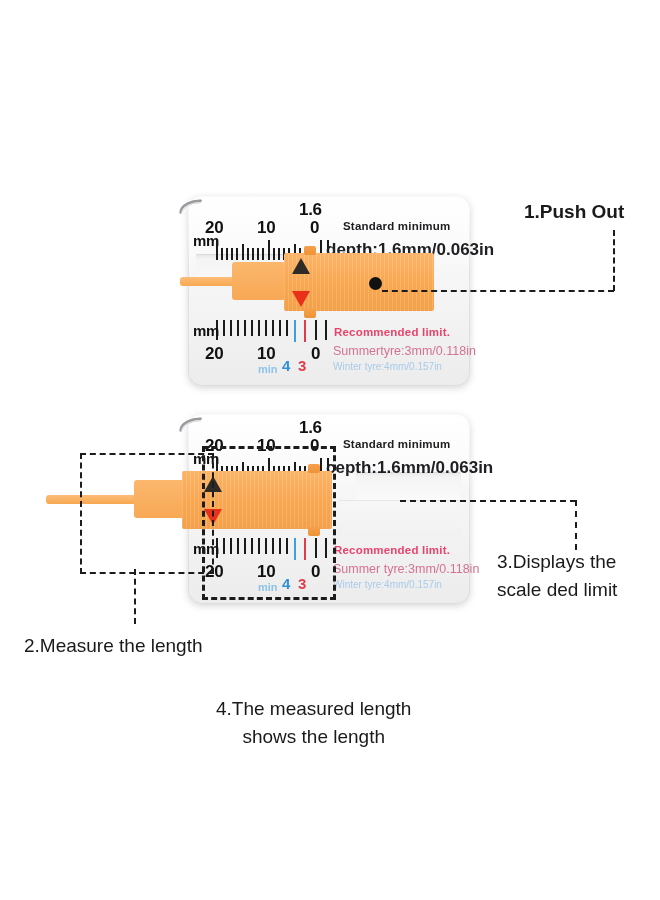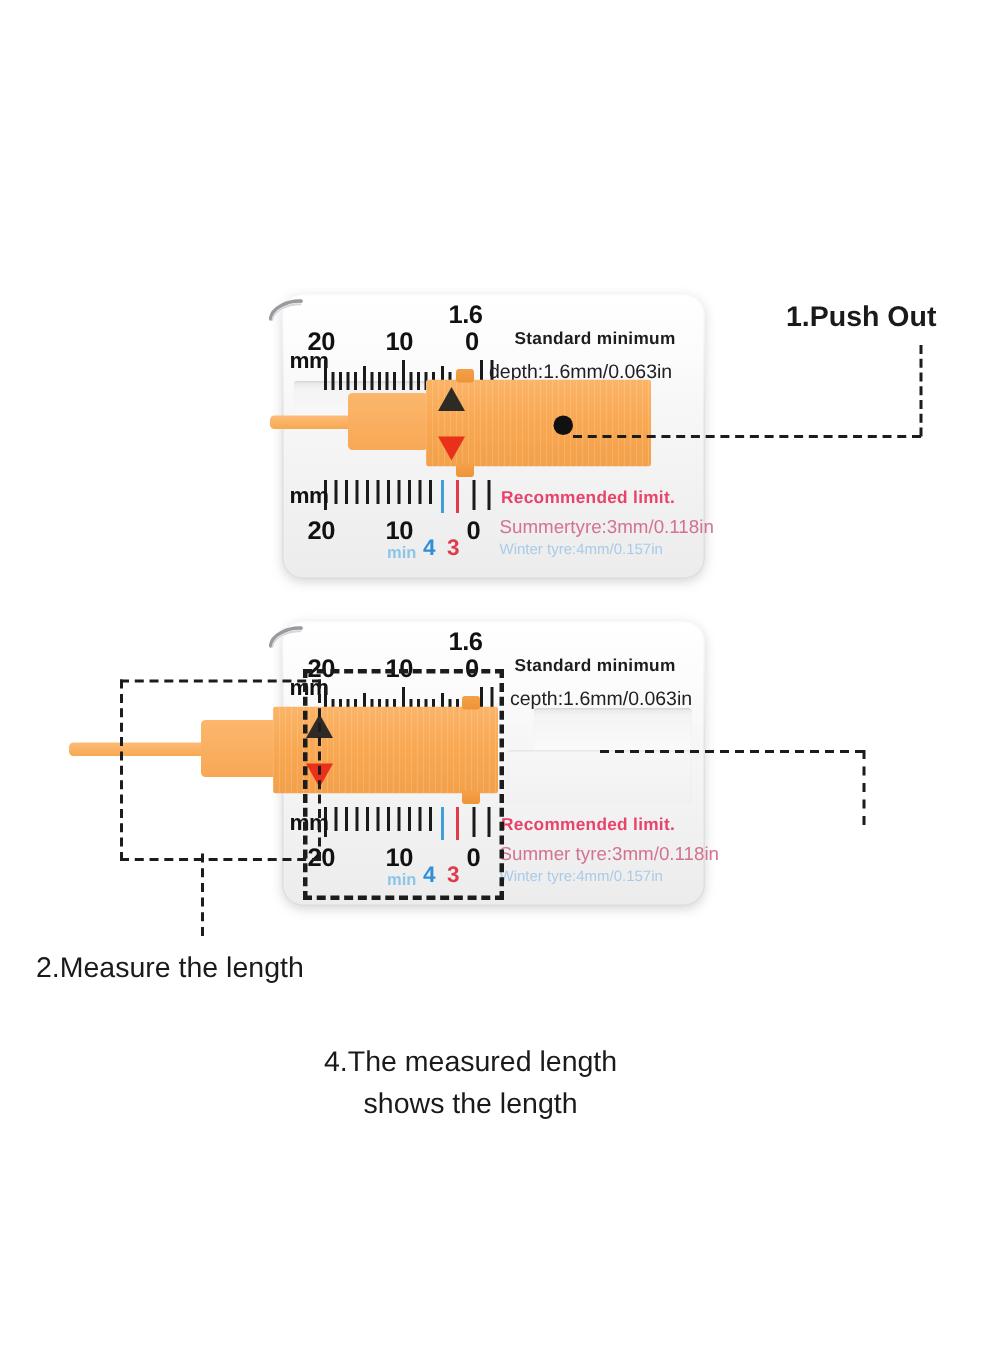--- a/index.html
+++ b/index.html
@@ -86,22 +86,22 @@
     position: absolute;
     white-space: nowrap;
   }
   .print.bold-dark {
     font-size: 11.5px;
     font-weight: 700;
     color: #1d1d20;
     letter-spacing: 0.2px;
   }
   .print.depth {
-    font-size: 13px;
-    font-weight: 400;
+    font-size: 17px;
+    font-weight: 700;
     color: #202024;
   }
   .print.rec {
     font-size: 11.5px;
     font-weight: 700;
     color: #e8446b;
     letter-spacing: 0.2px;
   }
   .print.summer {
     font-size: 12.5px;
@@ -337,21 +337,21 @@
       <div class="tick mid" style="left:78px;"></div>
       <div class="tick minor" style="left:83px;"></div>
       <div class="tick minor" style="left:88px;"></div>
       <div class="tick minor" style="left:93px;"></div>
       <div class="tick minor" style="left:98px;"></div>
       <div class="tick major" style="left:104px;"></div>
       <div class="tick major" style="left:111px;"></div>
     </div>
 
     <span class="print bold-dark" style="left:155px; top:24px;">Standard minimum</span>
-    <span class="print depth" style="left:152px; top:44px;">cepth:1.6mm/0.063in</span>
+    <span class="print depth" style="left:138px; top:44px;">cepth:1.6mm/0.063in</span>
 
     <div class="slider">
       <div class="slider-probe" style="left:-142px; top:81px; width:100px; height:9px;"></div>
       <div class="slider-neck" style="left:-54px; top:66px; width:60px; height:38px;"></div>
       <div class="slider-body" style="left:-6px; top:57px; width:150px; height:58px;"></div>
       <div class="nub" style="left:120px; top:50px; width:12px; height:9px;"></div>
       <div class="nub" style="left:120px; top:113px; width:12px; height:9px;"></div>
       <div class="arrow-up" style="left:16px; top:62px;"></div>
       <div class="arrow-down" style="left:16px; top:95px;"></div>
     </div>
@@ -390,20 +390,22 @@
     <div class="dash-box thick" style="left:14px; top:32px; width:128px; height:148px;"></div>
   </div>
 
   <div class="dash-box" style="left:80px; top:453px; width:130px; height:117px;"></div>
   <div class="dash-v" style="left:134px; top:569px; height:55px;"></div>
   <div class="callout" style="left:24px; top:632px;">2.Measure the length</div>
 
   <div class="dash-h" style="left:400px; top:500px; width:176px;"></div>
   <div class="dash-v" style="left:575px; top:500px; height:50px;"></div>
   <div class="callout" style="left:497px; top:548px;">
+    <div>3.Displays the</div>
+    <div>scale ded limit</div>
   </div>
 
   <div class="callout" style="left:216px; top:695px; text-align:center;">
     <div>4.The measured length</div>
     <div>shows the length</div>
   </div>
 
 </div>
 
 </body></html>

